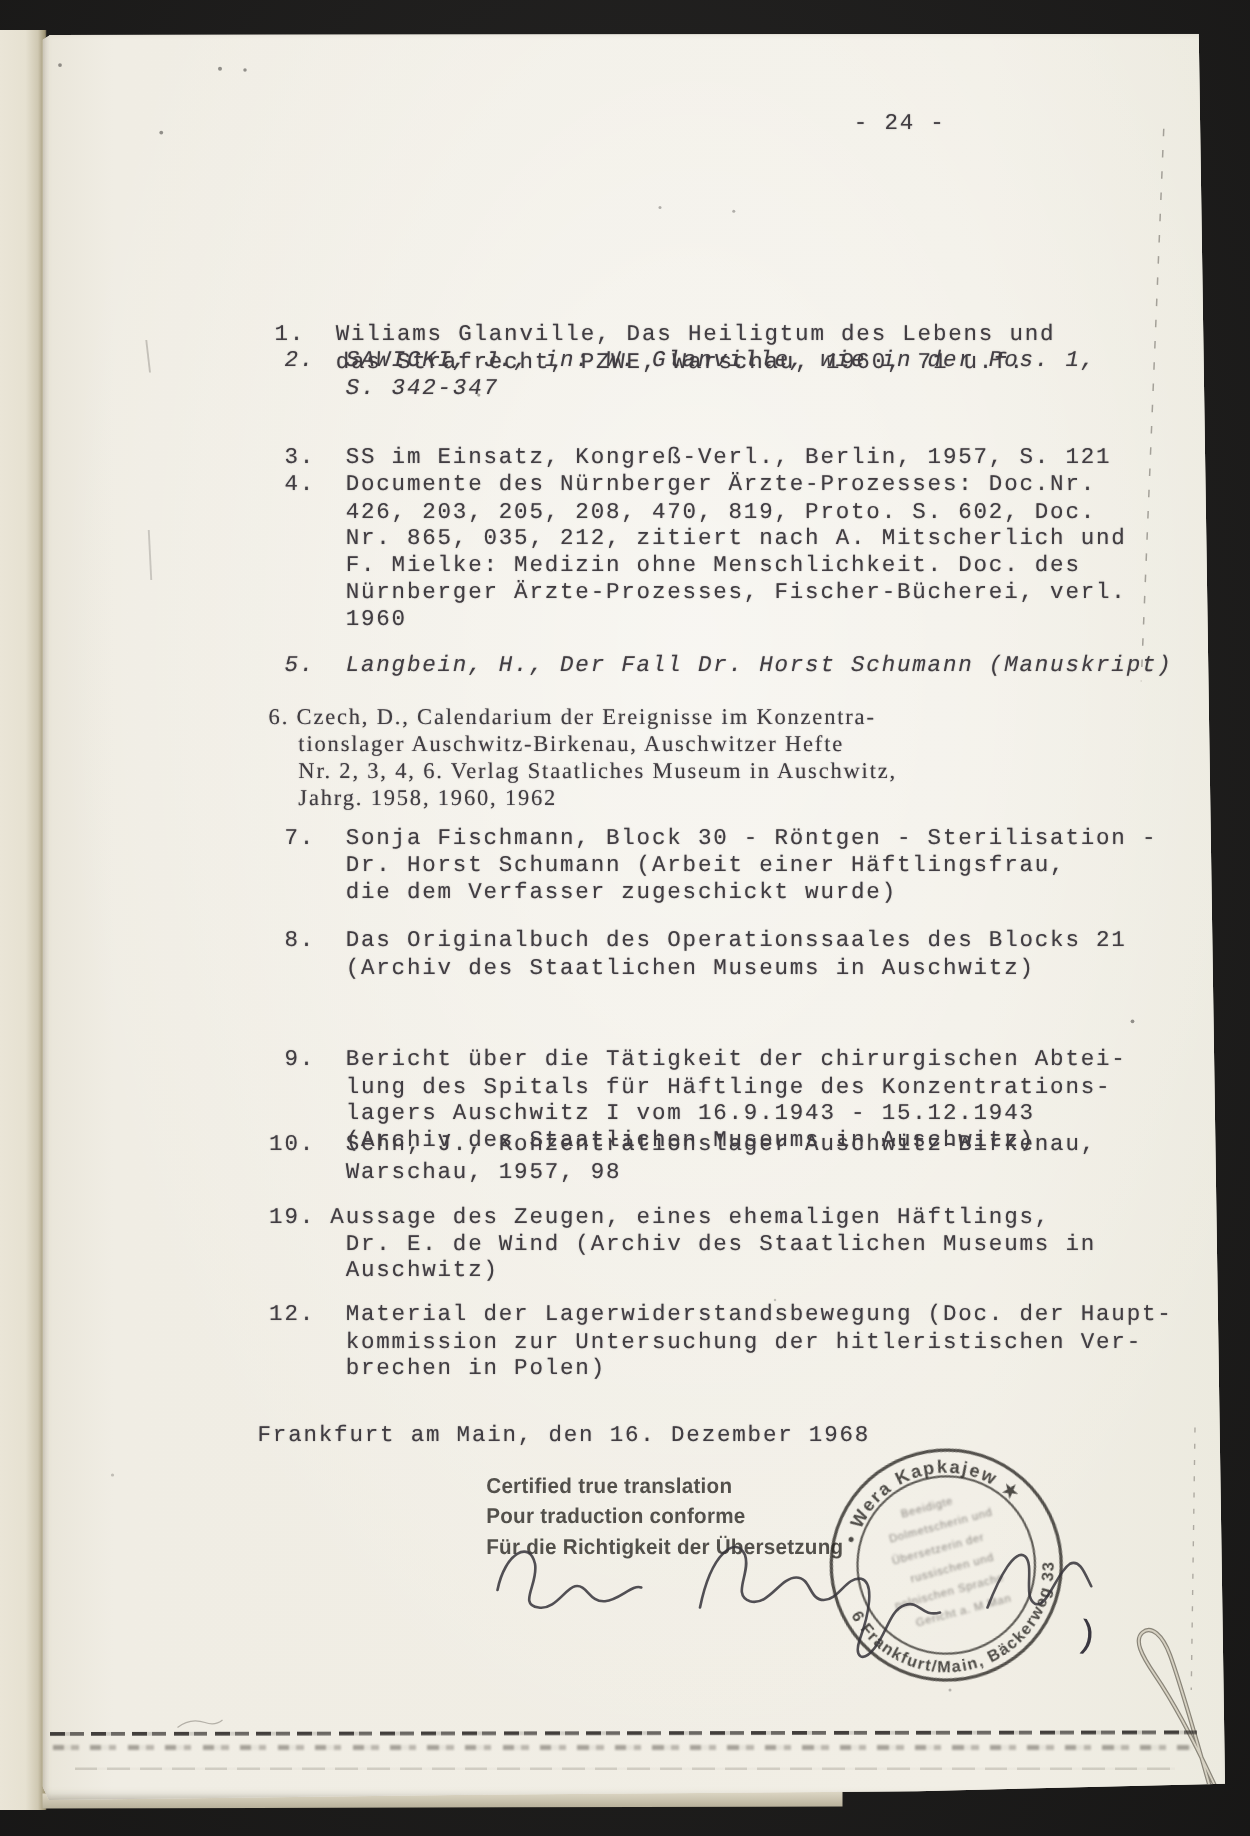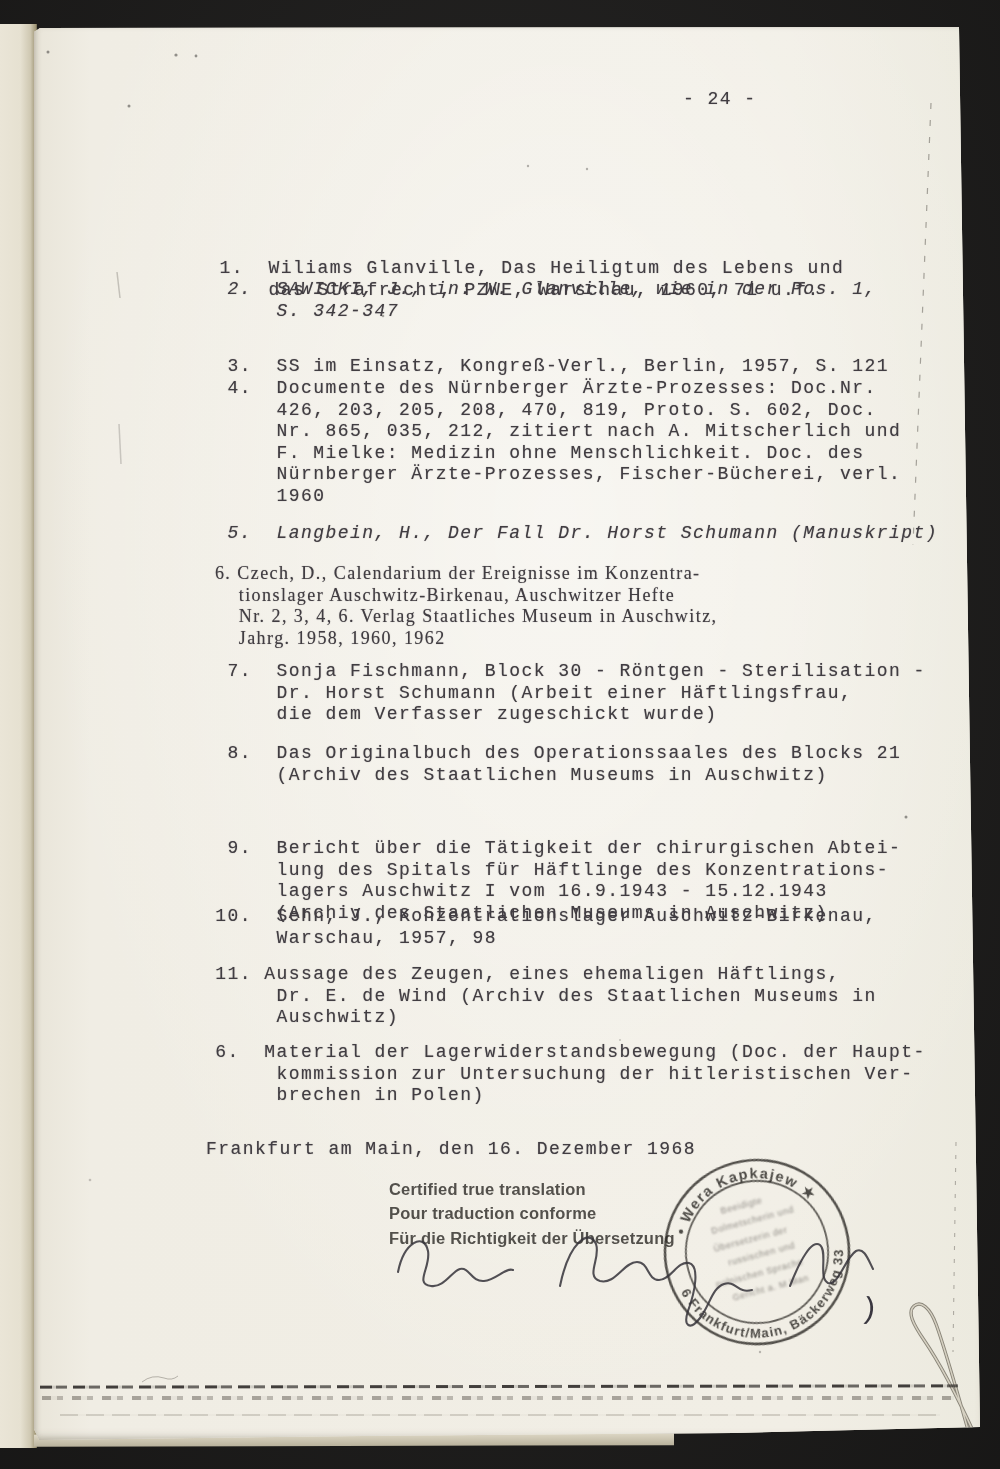--- a/index.html
+++ b/index.html
@@ -101,24 +101,24 @@
       Dr. Horst Schumann (Arbeit einer Häftlingsfrau,
       die dem Verfasser zugeschickt wurde)</pre>
         <pre class="tw" style="left: 203px; top: 743px;">  8.  Das Originalbuch des Operationssaales des Blocks 21
       (Archiv des Staatlichen Museums in Auschwitz)</pre>
         <pre class="tw" style="left: 203px; top: 806px; margin-top: 32px;">  9.  Bericht über die Tätigkeit der chirurgischen Abtei-
       lung des Spitals für Häftlinge des Konzentrations-
       lagers Auschwitz I vom 16.9.1943 - 15.12.1943
       (Archiv des Staatlichen Museums in Auschwitz)</pre>
         <pre class="tw" style="left: 203px; top: 906px;"> 10.  Sehn, J., Konzentrationslager Auschwitz-Birkenau,
       Warschau, 1957, 98</pre>
-        <pre class="tw" style="left: 203px; top: 964px;"> 11. Aussage des Zeugen, eines ehemaligen Häftlings,
+        <pre class="tw" style="left: 203px; top: 964px;"> 19. Aussage des Zeugen, eines ehemaligen Häftlings,
       Dr. E. de Wind (Archiv des Staatlichen Museums in
       Auschwitz)</pre>
-        <pre class="tw" style="left: 203px; top: 1042px;"> 6.  Material der Lagerwiderstandsbewegung (Doc. der Haupt-
+        <pre class="tw" style="left: 203px; top: 1042px;"> 12.  Material der Lagerwiderstandsbewegung (Doc. der Haupt-
       kommission zur Untersuchung der hitleristischen Ver-
       brechen in Polen)</pre>
       </div>
 
     <div class="tw dateline">Frankfurt am Main, den 16. Dezember 1968</div>
 
     <div class="cert-stamp">
         <div>Certified true translation</div>
         <div>Pour traduction conforme</div>
         <div>Für die Richtigkeit der Übersetzung</div>

